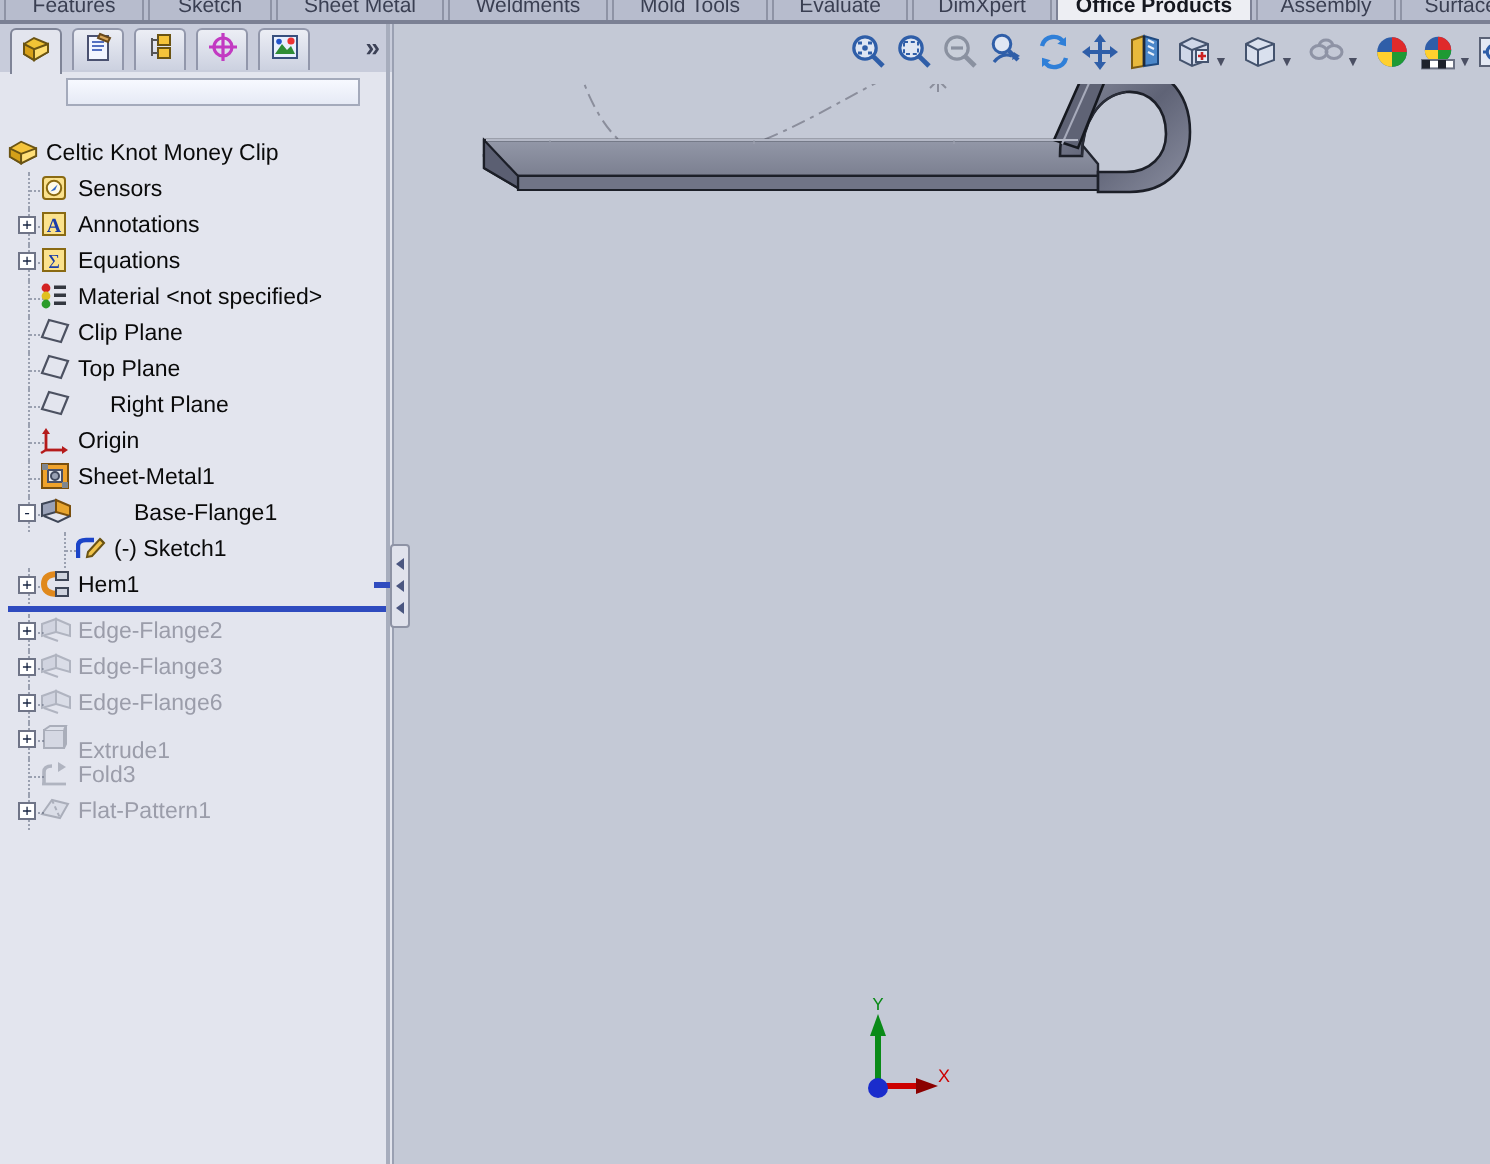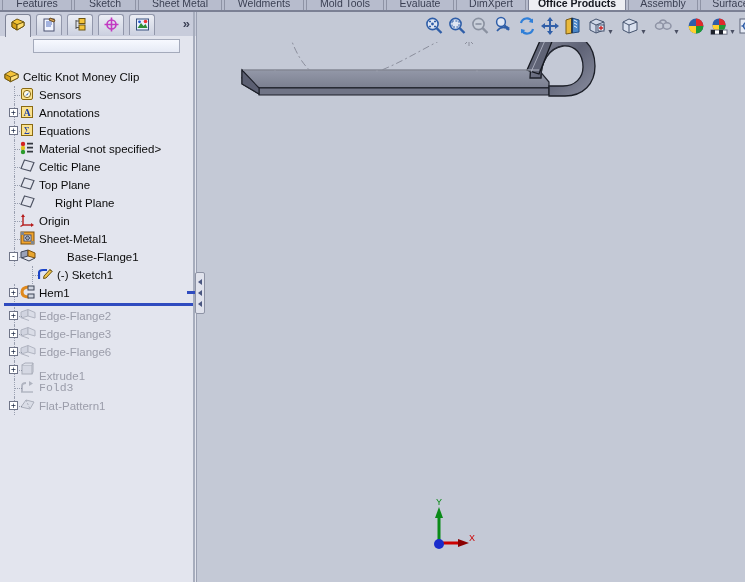--- a/index.html
+++ b/index.html
@@ -263,21 +263,21 @@
               <path d="M7 2.6h6M7 6.6h6M7 10.6h6" stroke="#33373f" stroke-width="1.8"></path>
             </svg></span>
           <span class="lbl" style="left: 39px;">Material &lt;not specified&gt;</span>
         </div>
         <div class="trow">
           <span class="vline" style="left: 14px; top: 0px; height: 18px;"></span>
           <span class="dots" style="left: 14px; width: 8px; top: 9px;"></span>
           <span class="ico" style="left: 20px; top: 1px;"><svg width="15" height="13" viewBox="0 0 15 13">
               <path d="M4.5 1 L14 3.5 L10.5 12 L1 9.5 Z" fill="none" stroke="#4c5161" stroke-width="1.1"></path>
             </svg></span>
-          <span class="lbl" style="left: 39px;">Celtic Plane</span>
+          <span class="lbl" style="left: 39px;">Clip Plane</span>
         </div>
         <div class="trow">
           <span class="vline" style="left: 14px; top: 0px; height: 18px;"></span>
           <span class="dots" style="left: 14px; width: 8px; top: 9px;"></span>
           <span class="ico" style="left: 20px; top: 1px;"><svg width="15" height="13" viewBox="0 0 15 13">
               <path d="M4.5 1 L14 3.5 L10.5 12 L1 9.5 Z" fill="none" stroke="#4c5161" stroke-width="1.1"></path>
             </svg></span>
           <span class="lbl" style="left: 39px;">Top Plane</span>
         </div>
         <div class="trow">
@@ -392,21 +392,21 @@
           <span class="lbl" style="left: 39px; margin-top: 12px;">Extrude1</span>
         </div>
         <div class="trow dim">
           <span class="vline" style="left: 14px; top: 0px; height: 18px;"></span>
           <span class="dots" style="left: 14px; width: 8px; top: 9px;"></span>
           <span class="ico" style="left: 20px; top: 1px; opacity: 0.42;"><svg width="14" height="14" viewBox="0 0 14 14">
               <path d="M2 12 L2 6 Q2 3 6 3" fill="none" stroke="#6b7183" stroke-width="1.8"></path>
               <path d="M9 6 l4 -2.5 l-4 -2.5 z" fill="#6b7183"></path>
               <path d="M1 12 h12" stroke="#6b7183" stroke-width="1.4"></path>
             </svg></span>
-          <span class="lbl" style="left: 39px; font-family: Liberation Mono, monospace;">Fold3</span>
+          <span class="lbl" style="left: 39px;">Fold3</span>
         </div>
         <div class="trow dim">
           <span class="vline" style="left: 14px; top: 0px; height: 18px;"></span>
           <span class="dots" style="left: 14px; width: 8px; top: 9px;"></span>
           <span class="expander" style="left: 9px; top: 4px;">+</span>
           <span class="ico" style="left: 20px; top: 1px; opacity: 0.42;"><svg width="15" height="13" viewBox="0 0 15 13">
               <path d="M1 9 L6 2 L14 4 L10 11 Z" fill="#cfd4df" stroke="#5e6475"></path>
               <path d="M6 2 L10 11" stroke="#5e6475" stroke-dasharray="2,1.5"></path>
             </svg></span>
           <span class="lbl" style="left: 39px;">Flat-Pattern1</span>

